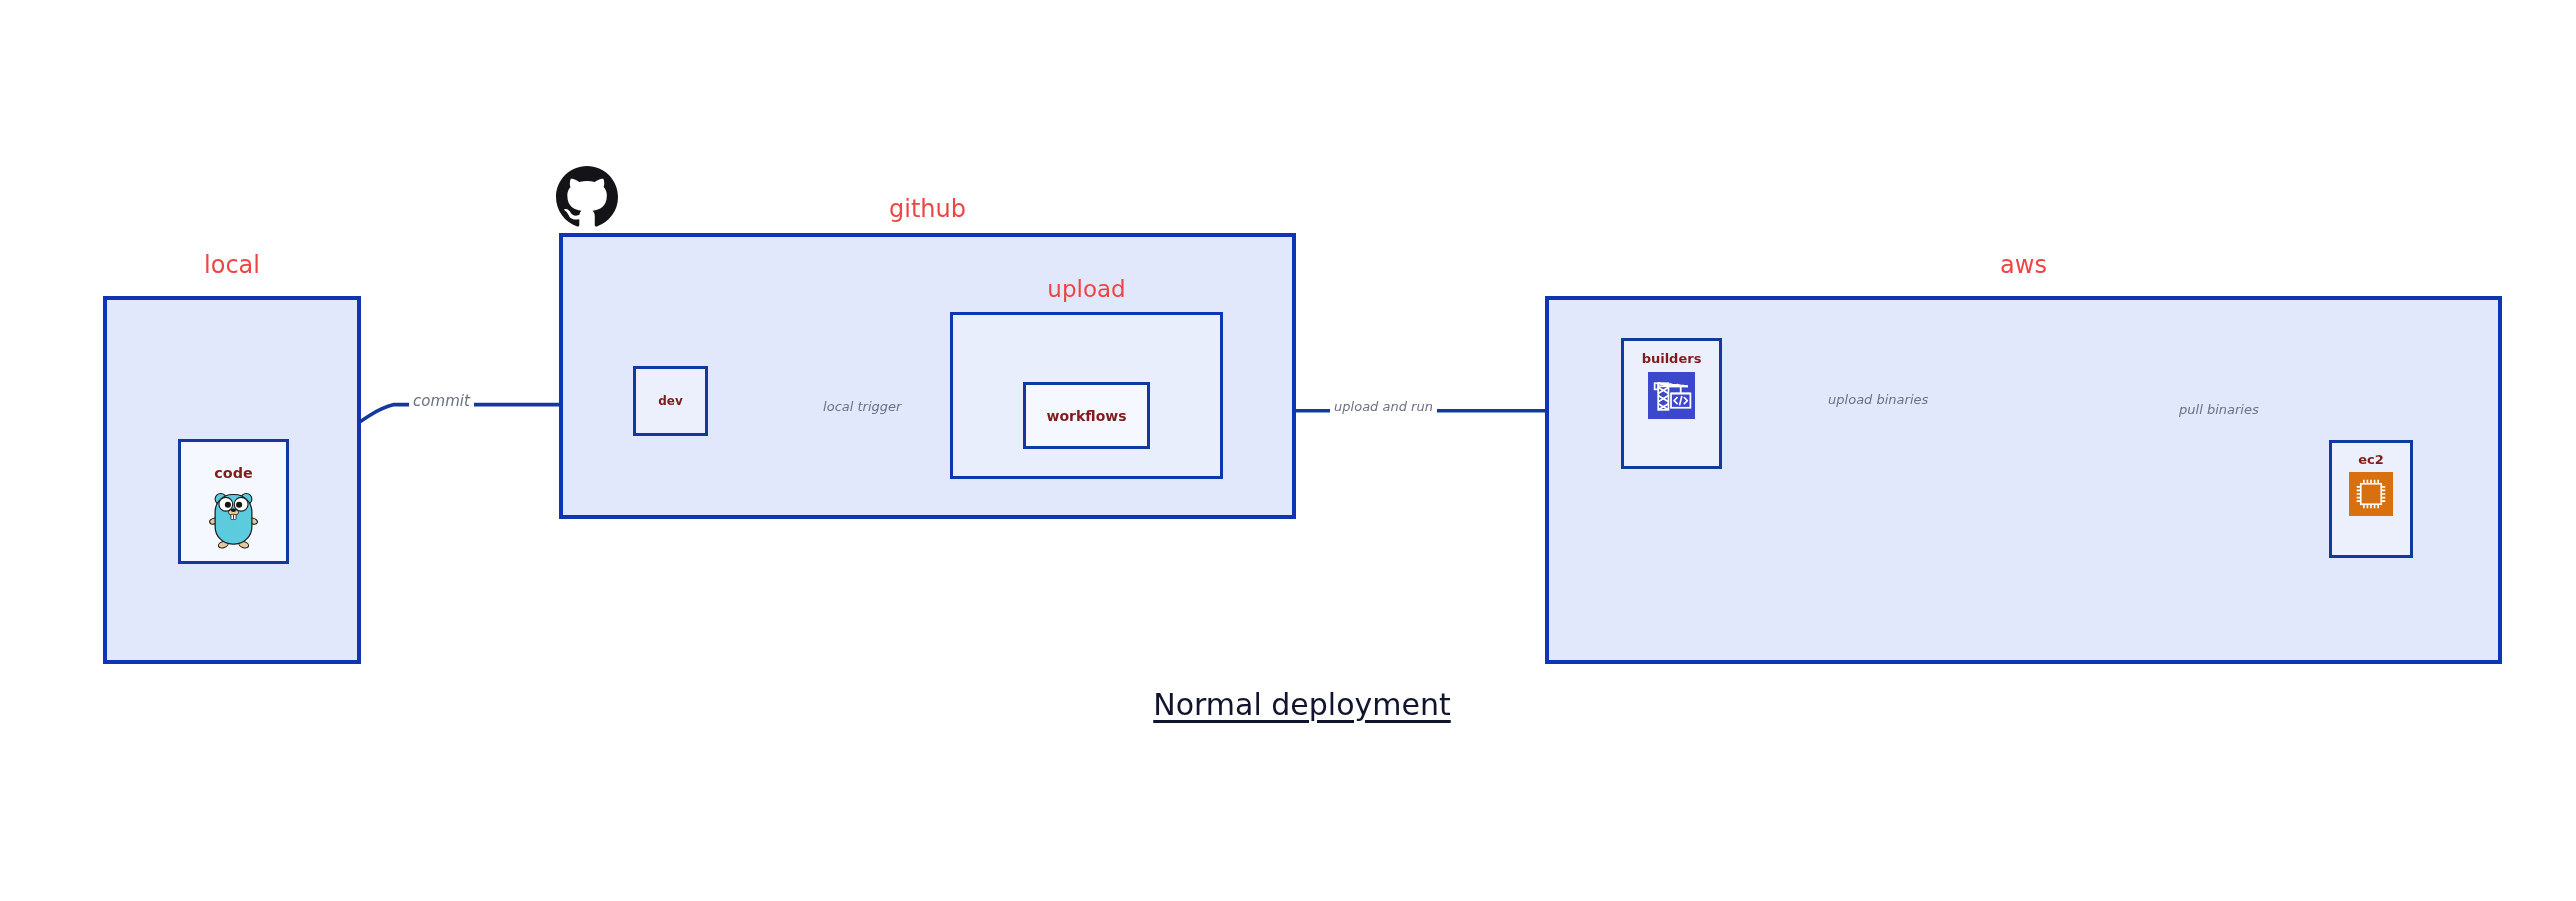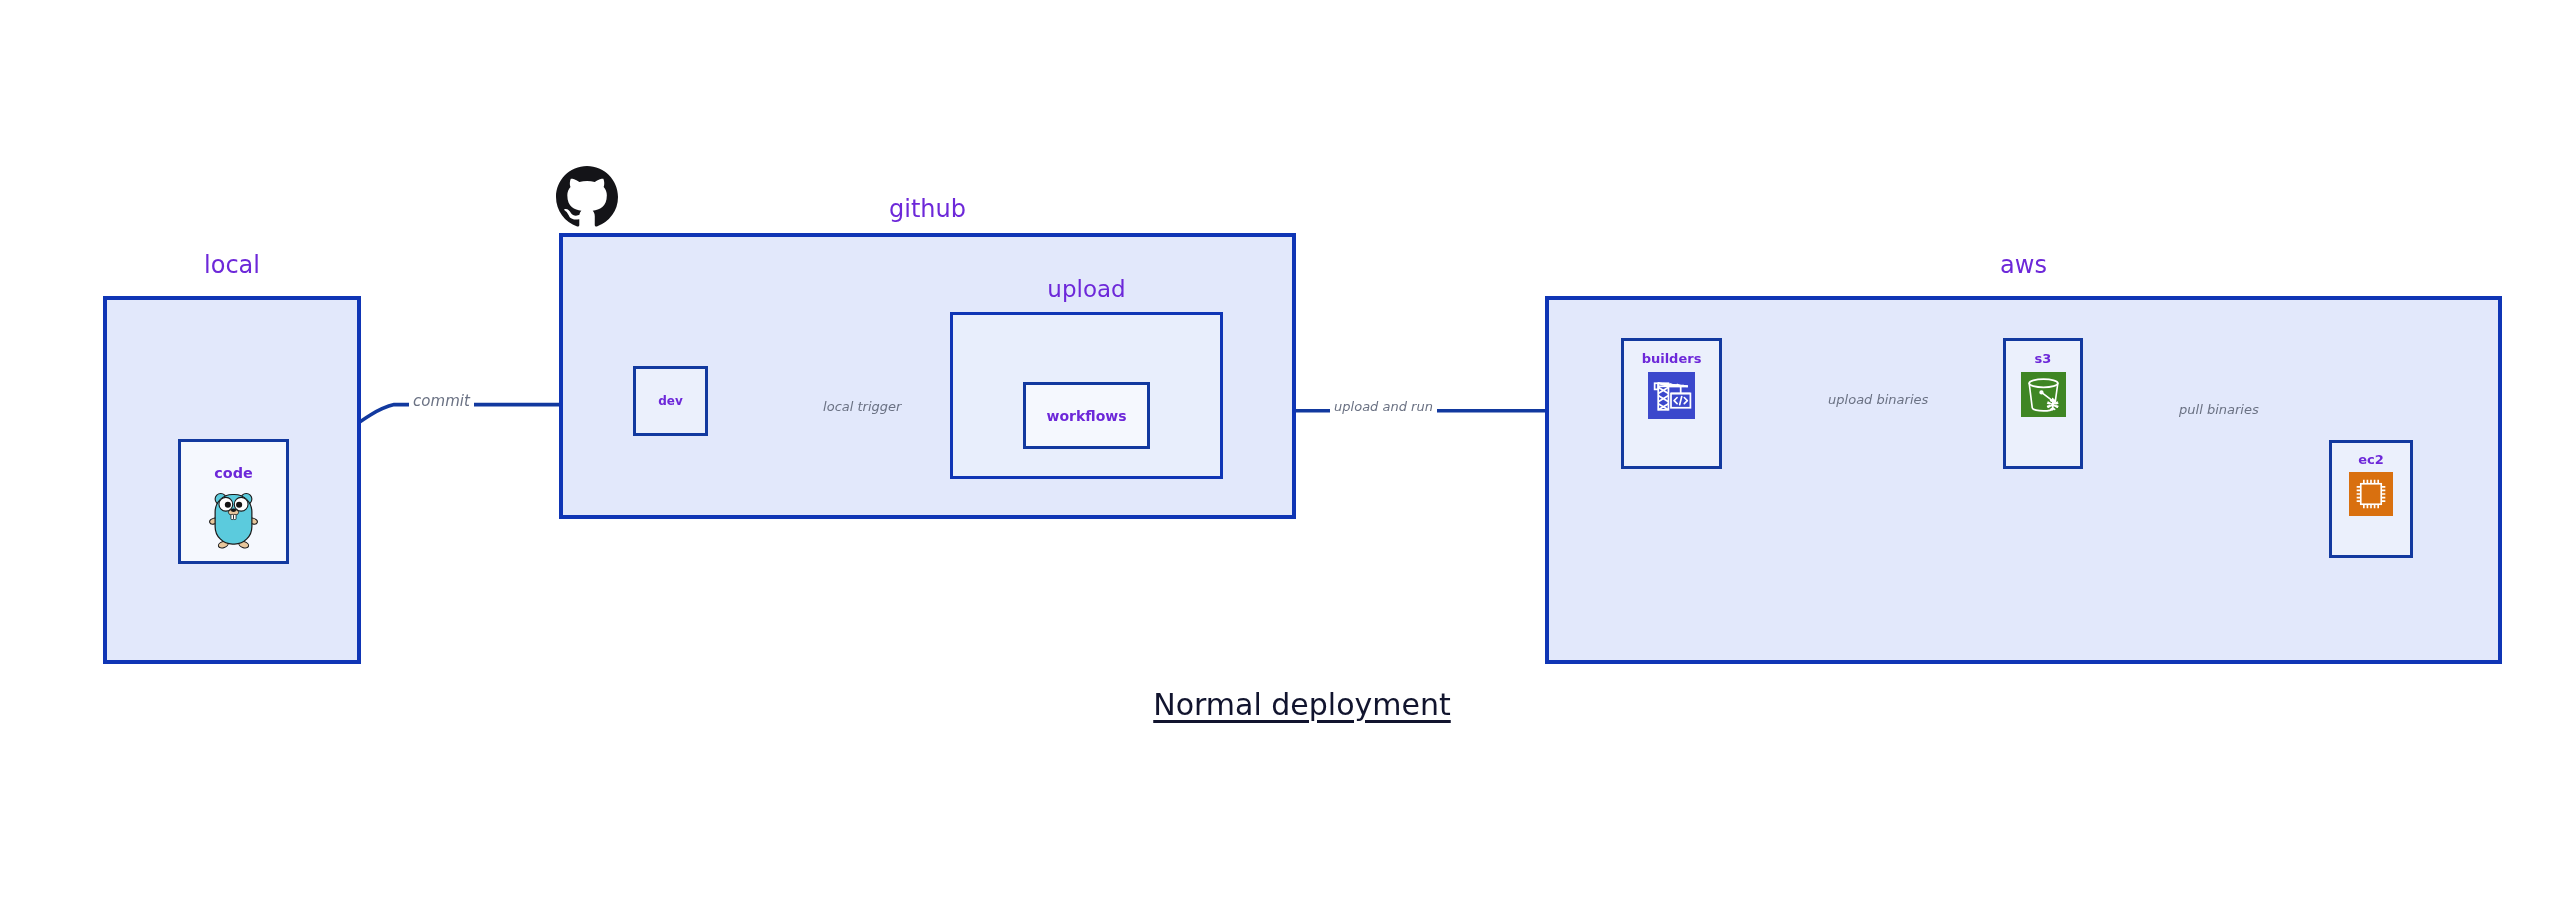--- a/index.html
+++ b/index.html
@@ -32,42 +32,42 @@
     background: #e2e8fb;
     border: 4.1px solid #0f35b5;
     box-sizing: border-box;
   }
   .group-box.inner {
     background: #e8eefc;
     border-width: 3.6px;
   }
   .group-label {
     position: absolute;
-    color: #6d28d9;
+    color: #ef4444;
     font-weight: 400;
     white-space: nowrap;
     text-align: center;
     line-height: 1;
   }
   
   .node-box {
     position: absolute;
     background: #ebf0fc;
     border: 3.6px solid #12399f;
     box-sizing: border-box;
     display: flex;
     flex-direction: column;
     align-items: center;
   }
   .node-box.light {
     background: #f5f8fe;
     justify-content: center;
   }
   .node-title {
-    color: #6d28d9;
+    color: #7f1d1d;
     font-weight: 700;
     white-space: nowrap;
     line-height: 1;
   }
   .node-icon {
     display: block;
   }
   
   .edge-label {
     position: absolute;
@@ -215,45 +215,20 @@
 
         <g fill="none" stroke="#ffffff" stroke-width="3.2" stroke-linecap="round" stroke-linejoin="round">
           <path d="M57,50 L51,56 L57,62"></path>
           <path d="M71,50 L77,56 L71,62"></path>
           <path d="M66,48 L62,64"></path>
         </g>
       </svg>
     </div>
   </div>
 
-  <div class="node-box" style="left:2003px; top:338px; width:80px; height:131px;">
-    <div class="node-title" style="font-size:13px; margin-top:11.3px;">s3</div>
-    <div class="node-icon" style="margin-top:7.2px;">
-      <svg width="45" height="45" viewBox="0 0 88 88">
-        <rect x="0" y="0" width="88" height="88" fill="#3f8624"></rect>
-        <g fill="none" stroke="#ffffff" stroke-width="3.2" stroke-linecap="round">
-
-          <path d="M16,22 L22,70 C22,74 34,76 44,76 C52,76 60,75 63,72"></path>
-          <path d="M72,22 L67,58"></path>
-
-          <ellipse cx="44" cy="22" rx="28" ry="8"></ellipse>
-
-          <path d="M40,40 L64,58"></path>
-          <circle cx="40" cy="40" r="2.6" fill="#ffffff"></circle>
-          <path d="M58,56 L66,60 L62,52"></path>
-        </g>
-
-        <g stroke="#ffffff" stroke-width="3" stroke-linecap="round">
-          <path d="M62,54 L62,74 M53,59 L71,69 M71,59 L53,69"></path>
-          <path d="M62,58 L58,55 M62,58 L66,55 M62,70 L58,73 M62,70 L66,73"></path>
-          <path d="M56,62 L52,61 M68,66 L72,67 M56,66 L52,67 M68,62 L72,61"></path>
-        </g>
-      </svg>
-    </div>
-  </div>
 
   <div class="node-box" style="left:2329px; top:440px; width:84px; height:118px;">
     <div class="node-title" style="font-size:13px; margin-top:10.3px;">ec2</div>
     <div class="node-icon" style="margin-top:6.2px;">
       <svg width="44" height="44" viewBox="0 0 86 86">
         <rect x="0" y="0" width="86" height="86" fill="#d9700f"></rect>
         <g fill="none" stroke="#ffffff" stroke-width="3.2">
           <rect x="23" y="23" width="40" height="40"></rect>
           <path d="M29,23 L29,15 M36,23 L36,15 M43,23 L43,15 M50,23 L50,15 M57,23 L57,15"></path>
           <path d="M29,63 L29,71 M36,63 L36,71 M43,63 L43,71 M50,63 L50,71 M57,63 L57,71"></path>

